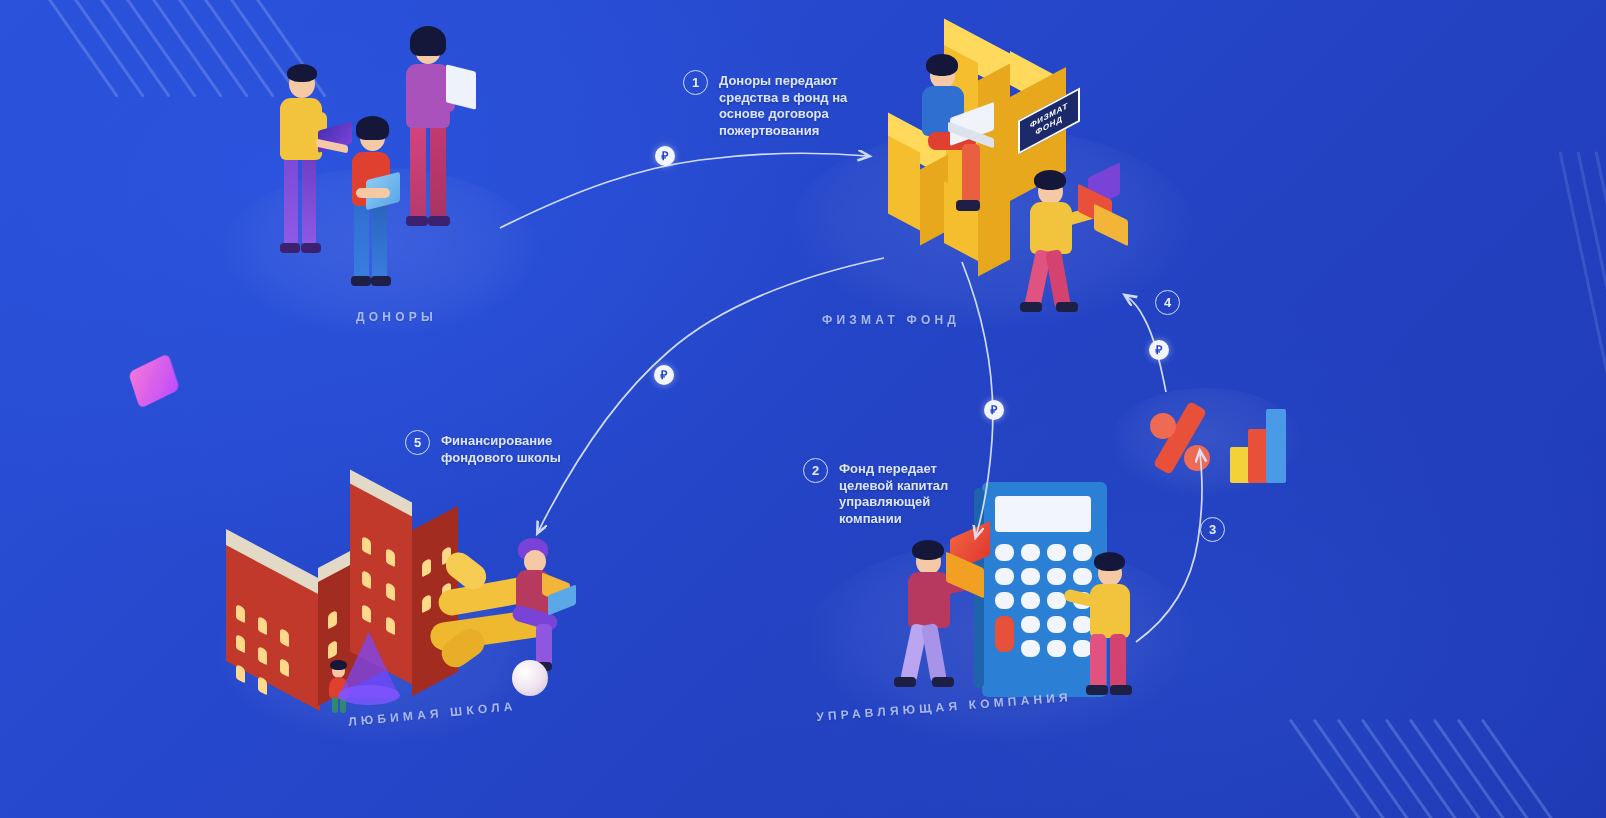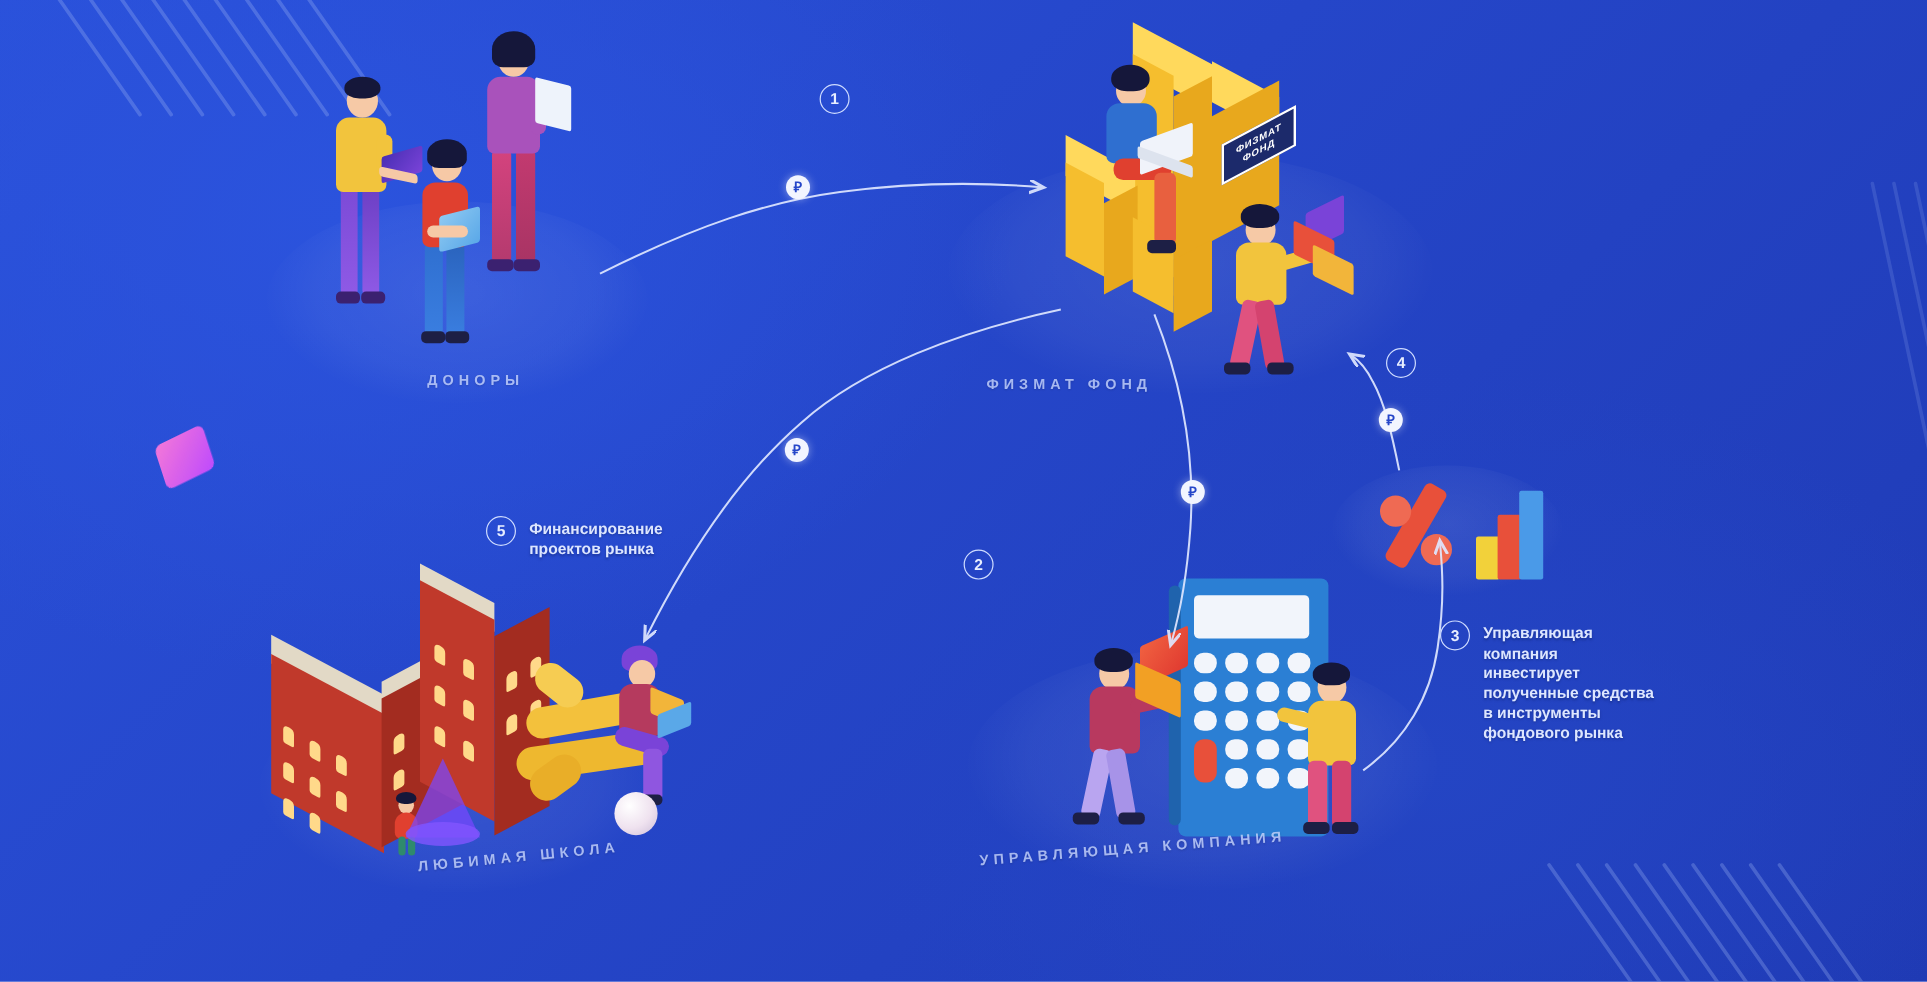--- a/index.html
+++ b/index.html
@@ -455,40 +455,42 @@
     <path class="apath" marker-end="url(#ah)" d="M884,258 C800,276 720,306 668,352 C608,404 566,476 538,532"></path>
   </svg>
 
   <div class="rub" id="rub-1">₽</div>
   <div class="rub" id="rub-2">₽</div>
   <div class="rub" id="rub-3">₽</div>
   <div class="rub" id="rub-5">₽</div>
 
   <div class="step" id="step-1">
     <div class="num">1</div>
+    <div class="txt">Доноры передают
+средства в фонд на
+основе договора
+пожертвования</div>
   </div>
   <div class="step" id="step-2">
     <div class="num">2</div>
+    <div class="txt">Фонд передает
+целевой капитал
+управляющей
+компании</div>
   </div>
   <div class="step" id="step-3">
     <div class="num">3</div>
-    <div class="txt">Управляющая
-компания
-инвестирует
-полученные средства
-в инструменты
-фондового рынка</div>
   </div>
   <div class="step" id="step-4">
     <div class="num">4</div>
   </div>
   <div class="step" id="step-5">
     <div class="num">5</div>
     <div class="txt">Финансирование
-проектов рынка</div>
+фондового школы</div>
   </div>
 
   <div class="caption" id="cap-donors">ДОНОРЫ</div>
   <div class="caption" id="cap-fund">ФИЗМАТ ФОНД</div>
   <div class="caption" id="cap-school">ЛЮБИМАЯ ШКОЛА</div>
   <div class="caption" id="cap-company">УПРАВЛЯЮЩАЯ КОМПАНИЯ</div>
 
 </div>
 
 </body></html>

